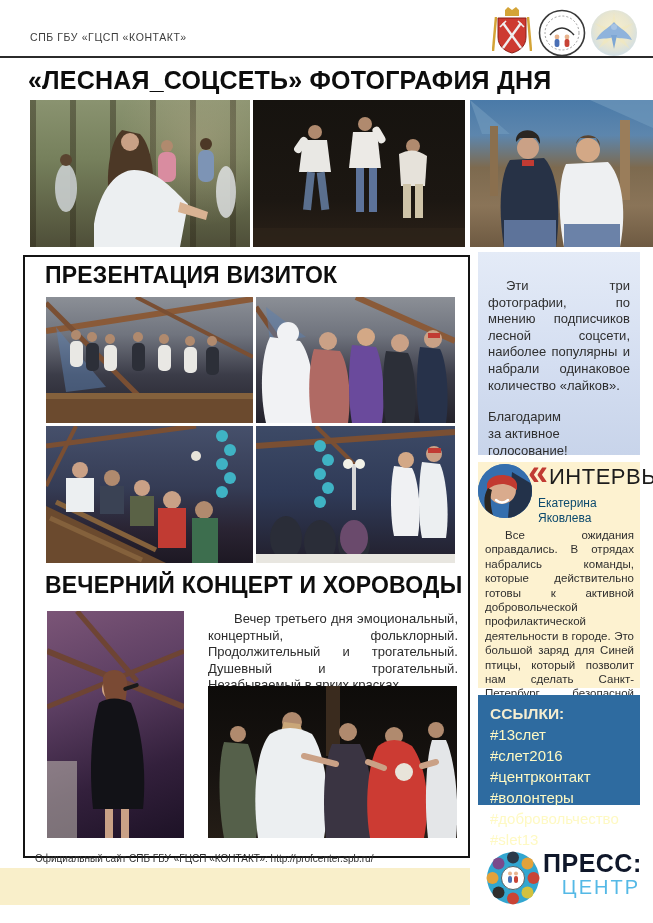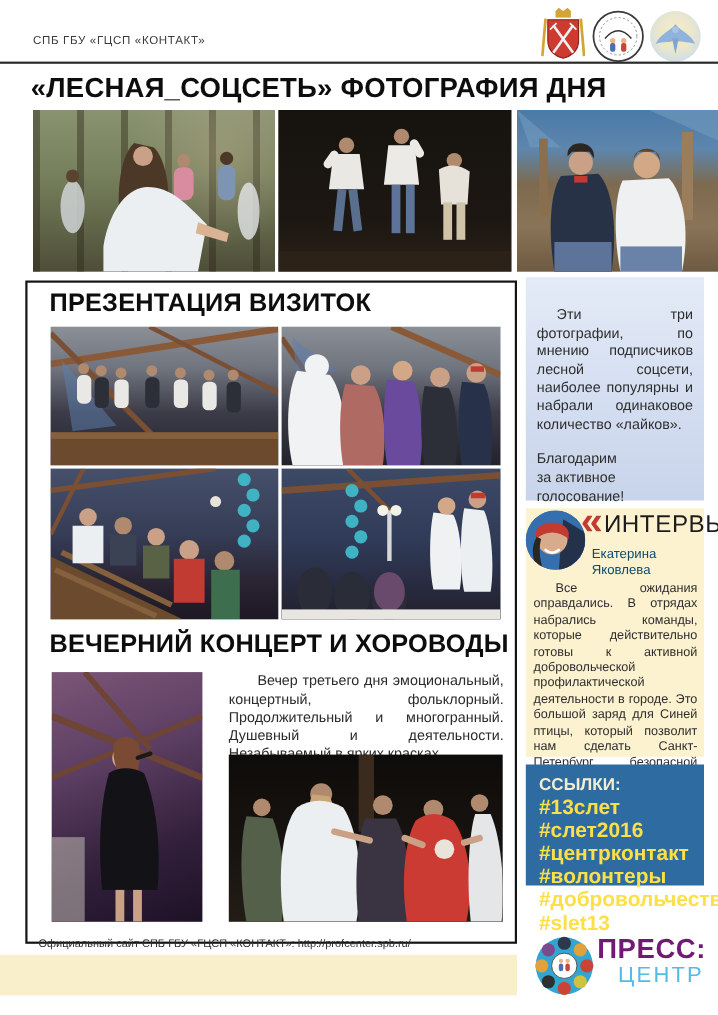--- a/index.html
+++ b/index.html
@@ -50,27 +50,27 @@
     background:linear-gradient(180deg,#3d78b5 0%,#2f5f95 100%);}
   .avatar svg{width:100%;height:100%;display:block;}
   .quote-mark{left:528px;top:455px;font-size:36px;font-weight:700;color:#c13b33;line-height:1;}
   .interview-title{left:549px;top:464px;font-size:22px;font-weight:400;color:#1c1c1c;letter-spacing:.5px;}
   .interview-person{left:538px;top:496px;width:96px;text-align:left;font-size:12px;line-height:15px;color:#0c4a6e;}
   .interview-body{left:485px;top:528px;width:149px;font-size:11.5px;line-height:14.4px;
     text-align:justify;text-indent:20px;color:#2e2e2e;}
   .links-box{left:478px;top:695px;width:162px;height:110px;box-sizing:border-box;padding:8px 8px 0 12px;
     background:#2e6ba0;}
   .links-title{font-size:15.5px;font-weight:700;color:#f4edd1;line-height:21px;}
-  .hashtag{font-size:19px;font-weight:700;color:#fde047;line-height:21px;cursor:pointer;}
+  .hashtag{font-size:15px;font-weight:400;color:#fef9c3;line-height:21px;cursor:pointer;}
   
   .footer-bar{left:0;top:868px;width:470px;height:37px;background:#f9efca;}
   .footer-text{left:35px;top:853px;font-size:10px;color:#2e2e2e;}
   .press-circle{left:486px;top:851px;width:54px;height:54px;}
   .press-text{left:543px;top:851px;width:97px;text-align:right;line-height:1;}
-  .press-l1{font-size:25px;font-weight:700;color:#701a75;letter-spacing:.5px;}
+  .press-l1{font-size:25px;font-weight:700;color:#0f172a;letter-spacing:.5px;}
   .press-l2{font-size:20px;font-weight:400;color:#55b9e6;letter-spacing:2px;margin-top:1px;}
   .logo{position:absolute;}
 </style>
 </head>
 <body>
 
 <div class="page">
 
   <div class="abs org-name">СПБ ГБУ «ГЦСП «КОНТАКТ»</div>
 
@@ -299,21 +299,21 @@
       <rect x="0" y="150" width="30" height="77" fill="#cfcabe" opacity=".5"></rect>
       <circle cx="66" cy="78" r="11" fill="#d3a886"></circle>
       <path d="M56,70 C54,56 80,54 80,72 C80,84 78,96 74,104 L64,100 C60,92 56,82 56,70 Z" fill="#7a4a34"></path>
       <rect x="76" y="74" width="16" height="4" rx="2" fill="#1a1a1a" transform="rotate(-18 84 76)"></rect>
       <path d="M52,92 C44,120 42,160 46,198 L96,198 C100,156 94,116 84,92 C74,86 60,86 52,92 Z" fill="#121217"></path>
       <rect x="58" y="198" width="8" height="29" fill="#c9a186"></rect>
       <rect x="74" y="198" width="8" height="29" fill="#c9a186"></rect>
     </svg>
   </div>
 
-  <div class="abs concert-text">Вечер третьего дня эмоциональный, концертный, фольклорный. Продолжительный и многогранный. Душевный и деятельности. Незабываемый в ярких красках.</div>
+  <div class="abs concert-text">Вечер третьего дня эмоциональный, концертный, фольклорный. Продолжительный и трогательный. Душевный и трогательный. Незабываемый в ярких красках.</div>
 
   <div class="photo ph-dance">
     <svg viewBox="0 0 249 152" preserveAspectRatio="none">
       <rect x="118" y="0" width="14" height="70" fill="#3a2b1e"></rect>
       <g fill="#b08a6e">
         <circle cx="30" cy="48" r="8"></circle>
           <circle cx="84" cy="36" r="10"></circle>
           <circle cx="140" cy="46" r="9"></circle>
         <circle cx="186" cy="50" r="9"></circle>
           <circle cx="228" cy="44" r="8"></circle>

